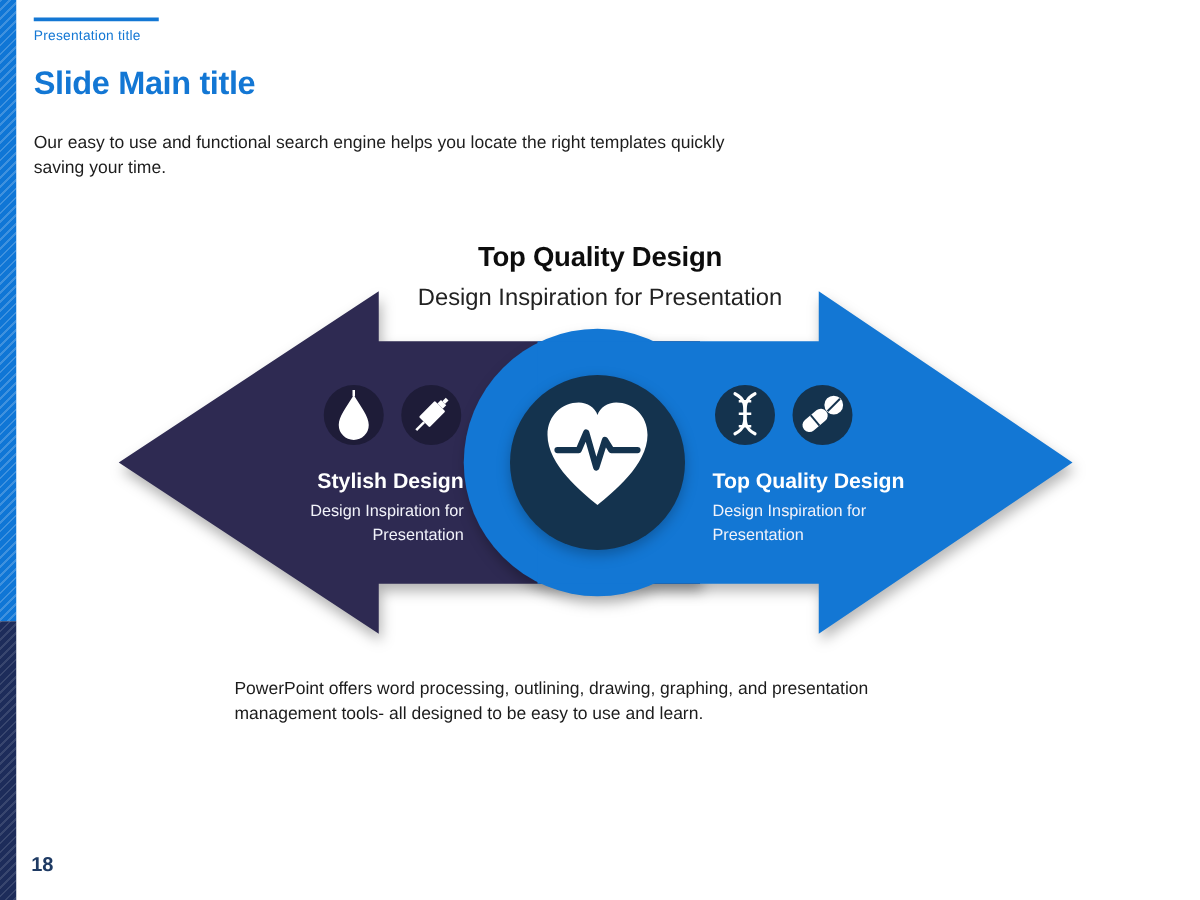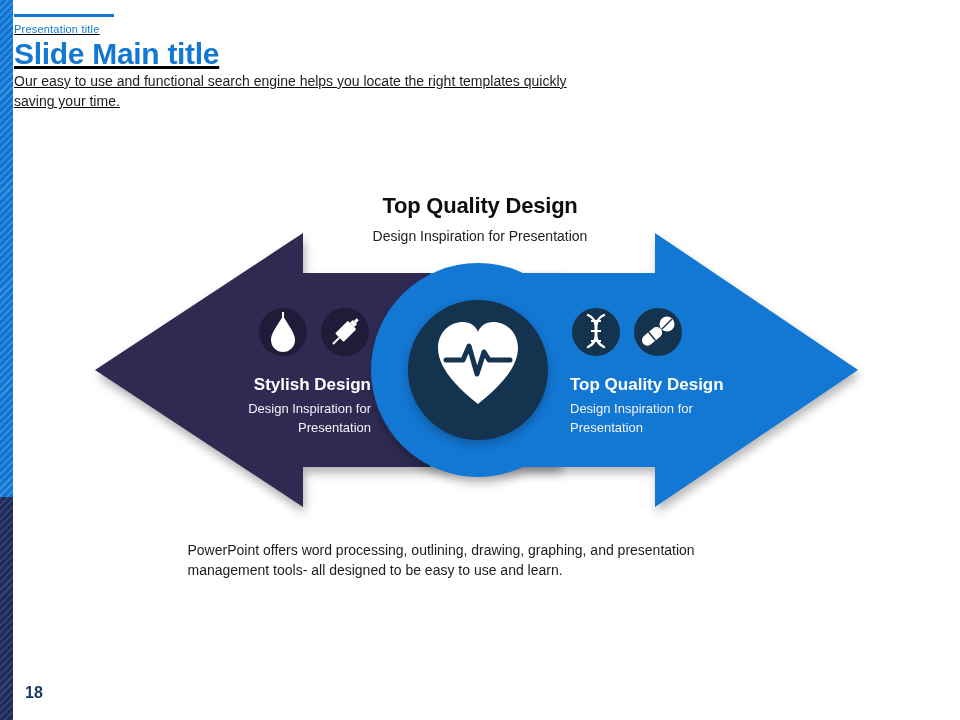--- a/index.html
+++ b/index.html
@@ -18,30 +18,30 @@
     background-color:#0f76d6;
     background-image:repeating-linear-gradient(135deg, rgba(255,255,255,0.20) 0 1.5px, transparent 1.5px 5px);
   }
   .side-strip .seg-bottom {
     height:223px;
     background-color:#1d2c5a;
     background-image:repeating-linear-gradient(135deg, rgba(255,255,255,0.12) 0 1.5px, transparent 1.5px 5px);
   }
 
   
-  .header { position:absolute; left:14px; top:14px; width:620px;text-decoration:underline; }
+  .header { position:absolute; left:27px; top:14px; width:620px; }
   .header .rule { width:100px; height:3px; background:#1377d4; }
   .header .eyebrow { margin-top:6px; font-size:11px; color:#1377d4; letter-spacing:0.2px; }
-  .header .title { margin-top:2px; font-size:30px; font-weight:bold; color:#1377d4; letter-spacing:-0.3px; }
-  .header .intro { font-size:14px; line-height:1.45; color:#1d1d1d; width:595px; }
+  .header .title { margin-top:16px; font-size:26px; font-weight:bold; color:#1377d4; letter-spacing:-0.3px; }
+  .header .intro { margin-top:21px; font-size:14px; line-height:1.45; color:#1d1d1d; width:595px; }
 
   
   .diagram-head { position:absolute; left:0; top:193px; width:960px; text-align:center; }
   .diagram-head .dh-title { font-size:22px; font-weight:bold; color:#0d0d0d; letter-spacing:-0.2px; }
-  .diagram-head .dh-sub { margin-top:9px; font-size:14px; color:#222222; }
+  .diagram-head .dh-sub { margin-top:9px; font-size:19px; color:#222222; }
 
   
   .diagram-svg { position:absolute; left:0; top:0; width:960px; height:720px; }
   .arrow-left { filter:drop-shadow(2px 6px 5px rgba(0,0,0,0.30)); }
   .arrow-right-group { filter:drop-shadow(2px 6px 5px rgba(0,0,0,0.28)); }
   .center-circle-group { filter:drop-shadow(0 4px 5px rgba(0,0,0,0.25)); }
   .arrow-title { font-family:"Liberation Sans", sans-serif; font-size:17px; font-weight:bold; fill:#ffffff; }
   .arrow-desc  { font-family:"Liberation Sans", sans-serif; font-size:13px; fill:#f2f3fa; }
 
   

